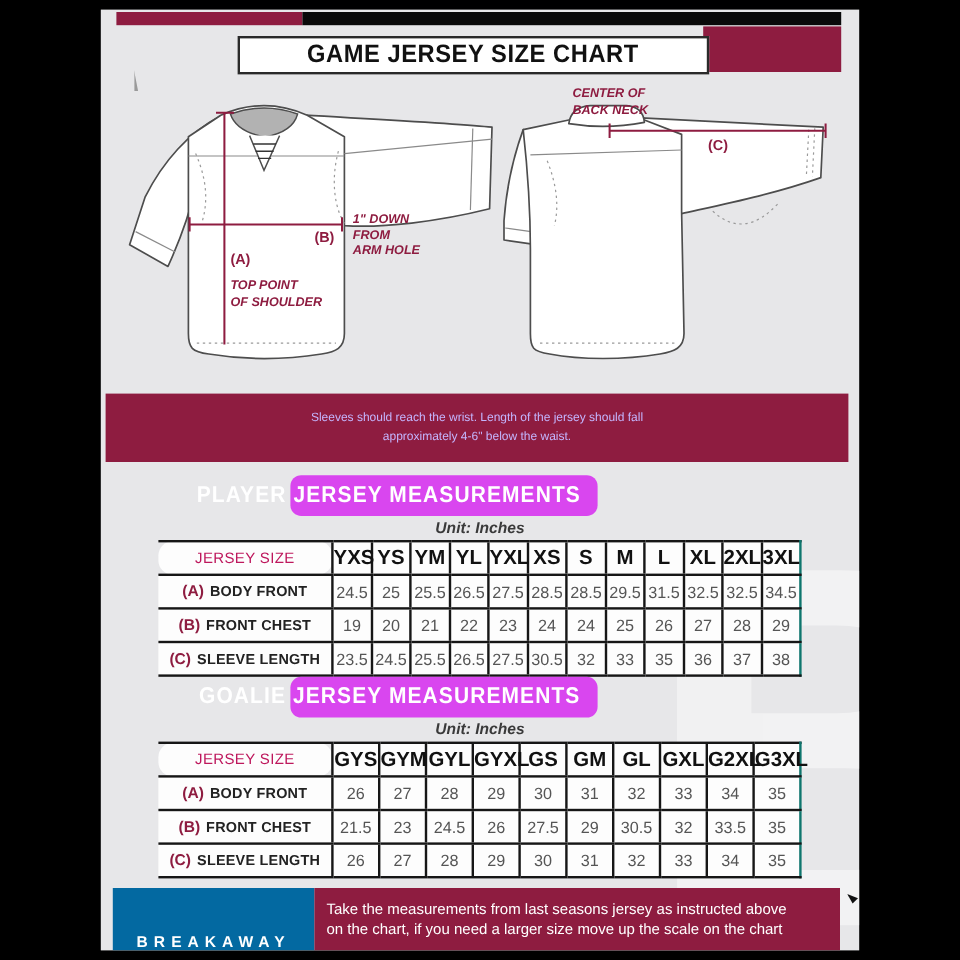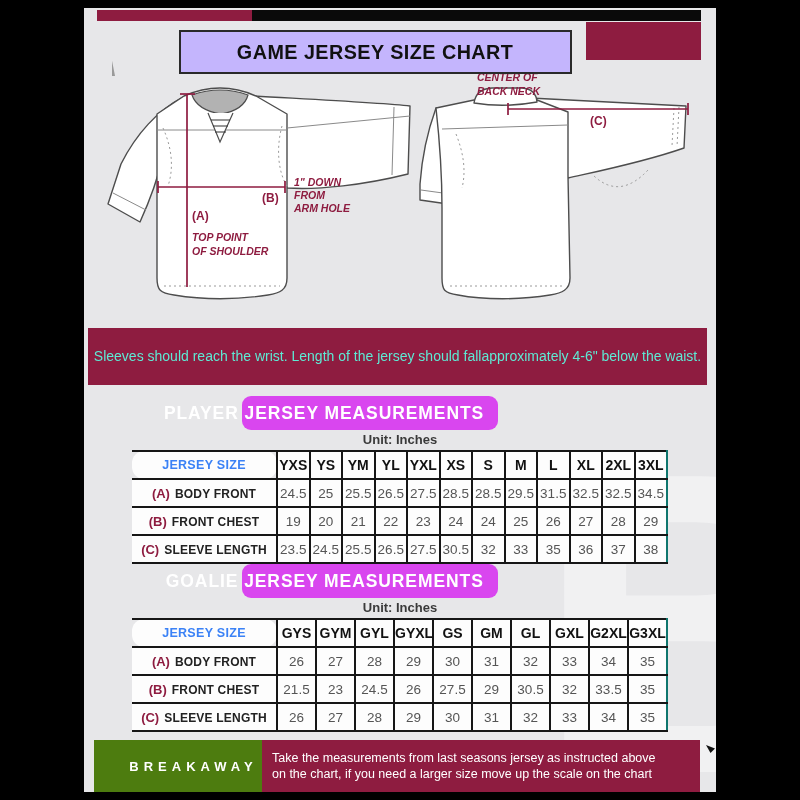--- a/index.html
+++ b/index.html
@@ -7,67 +7,67 @@
        font-family:"Liberation Sans", sans-serif;}
   .page{position:absolute;left:84px;top:8px;width:632px;height:784px;
         background:#e7e7e9;overflow:hidden;}
   .layer{position:absolute;z-index:1;}
   
   .topbar{left:13px;top:2px;width:604px;height:11px;display:flex;}
   .topbar-maroon{width:155px;height:100%;background:#8e1c40;}
   .topbar-black{flex:1;height:100%;background:#0a0a0a;}
   
   .logo-svg{left:28px;top:16px;}
-  .title-box{left:95px;top:22px;width:393px;height:44px;background:#c4b5fd;
+  .title-box{left:114px;top:22px;width:393px;height:32px;background:#ffffff;
              border:2px solid #2a2a2a;box-sizing:border-box;display:flex;
              align-items:center;justify-content:center;z-index:2;}
   .title-text{font-size:21px;font-weight:800;color:#111;letter-spacing:.5px;
               transform:scaleX(.94);white-space:nowrap;}
   .maroon-block{left:502px;top:14px;width:115px;height:38px;background:#8e1c40;}
   
   .diagram{left:0;top:60px;}
   .jersey{fill:#fff;stroke:#4d4d4d;stroke-width:1.4;stroke-linejoin:round;}
   .seam{stroke:#8a8a8a;stroke-width:1;fill:none;}
   .stitch{stroke:#9a9a9a;stroke-width:1;fill:none;stroke-dasharray:2,3;}
   .mline{stroke:#8e1c40;stroke-width:1.7;fill:none;}
   .mkey{fill:#8e1c40;font-size:12px;font-weight:bold;}
   .mnote{fill:#8e1c40;font-size:10.5px;font-weight:bold;font-style:italic;}
   
-  .banner{left:4px;top:320px;width:619px;height:57px;background:#8e1c40;color:#5eead4;
-          display:flex;flex-direction:row;align-items:center;justify-content:center;
-          font-size:14px;line-height:1.55;}
+  .banner{left:4px;top:320px;width:619px;height:57px;background:#8e1c40;color:#c4b5fd;
+          display:flex;flex-direction:column;align-items:center;justify-content:center;
+          font-size:10px;line-height:1.55;}
   
   .sec-heading{left:158px;width:256px;height:34px;background:#d946ef;border-radius:9px;
                display:flex;align-items:center;justify-content:flex-end;}
   .sec-heading span{color:#fff;font-size:19px;font-weight:800;letter-spacing:1px;
                     transform:scaleX(.92);white-space:nowrap;}
   .heading-player{top:388px;} .heading-goalie{top:556px;}
   .unit{left:0;width:632px;text-align:center;font-size:13px;font-weight:bold;
-        color:#3a3a3a;}
+        font-style:italic;color:#3a3a3a;}
   .unit-player{top:424px;} .unit-goalie{top:592px;}
   
   .tablewrap-player{left:48px;top:442px;width:536px;}
   .tablewrap-goalie{left:48px;top:610px;width:536px;}
   table.size-table{border-collapse:collapse;table-layout:fixed;width:536px;
                    background:transparent;}
   .size-table th,.size-table td{border-bottom:2px solid #161616;height:26px;
         text-align:center;vertical-align:middle;padding:0;background:#fdfdfd;}
   .size-table thead th{border-top:2px solid #161616;}
   .size-table .data-cell{border-left:2px solid #161616;}
   .size-table .last-cell{border-right:2px solid #0f766e;}
   .size-table .label-col{width:144px;background:#fdfdfd;}
-  .size-col{font-size:14px;font-weight:bold;color:#111;}
-  .hdr-label{font-size:12.5px;font-weight:bold;color:#3b82f6;letter-spacing:.3px;border-radius:12px;}
+  .size-col{font-size:17px;font-weight:bold;color:#111;}
+  .hdr-label{font-size:12.5px;font-weight:normal;color:#be185d;letter-spacing:.3px;border-radius:12px;}
   .val{font-size:13.5px;color:#555;}
   .rowkey{color:#8e1c40;font-weight:bold;font-size:13px;margin-right:5px;}
   .rowlabel{font-size:12px;font-weight:bold;color:#222;letter-spacing:.2px;text-align:center;}
   
   .footer{left:10px;top:732px;width:606px;height:52px;display:flex;z-index:2;}
-  .footer-logo{width:168px;background:#4d7c0f;display:flex;align-items:center;
-               justify-content:center;gap:7px;}
+  .footer-logo{width:168px;background:#0369a1;display:flex;align-items:center;
+               justify-content:center;gap:7px;flex-direction:column;}
   .brand-text{color:#fff;font-size:13px;font-weight:bold;letter-spacing:5px;}
   .footer-note{flex:1;background:#8e1c40;color:#fff;font-size:12.5px;line-height:1.3;
                display:flex;flex-direction:column;justify-content:center;
                padding:2px 10px;box-sizing:border-box;}
   
   .watermark{position:absolute;right:-130px;top:400px;font-size:430px;line-height:1;
              font-weight:800;color:#fff;opacity:.45;z-index:0;user-select:none;}
   .cursor{position:absolute;left:706px;top:744px;z-index:5;}
 </style>
 </head>

